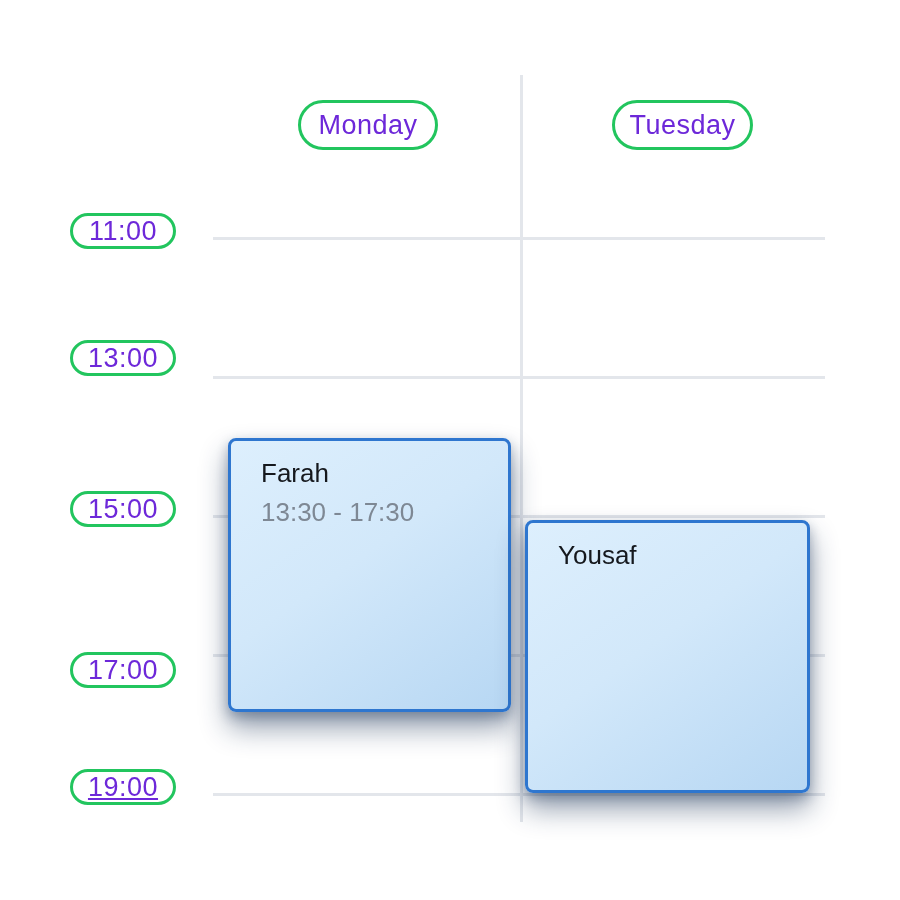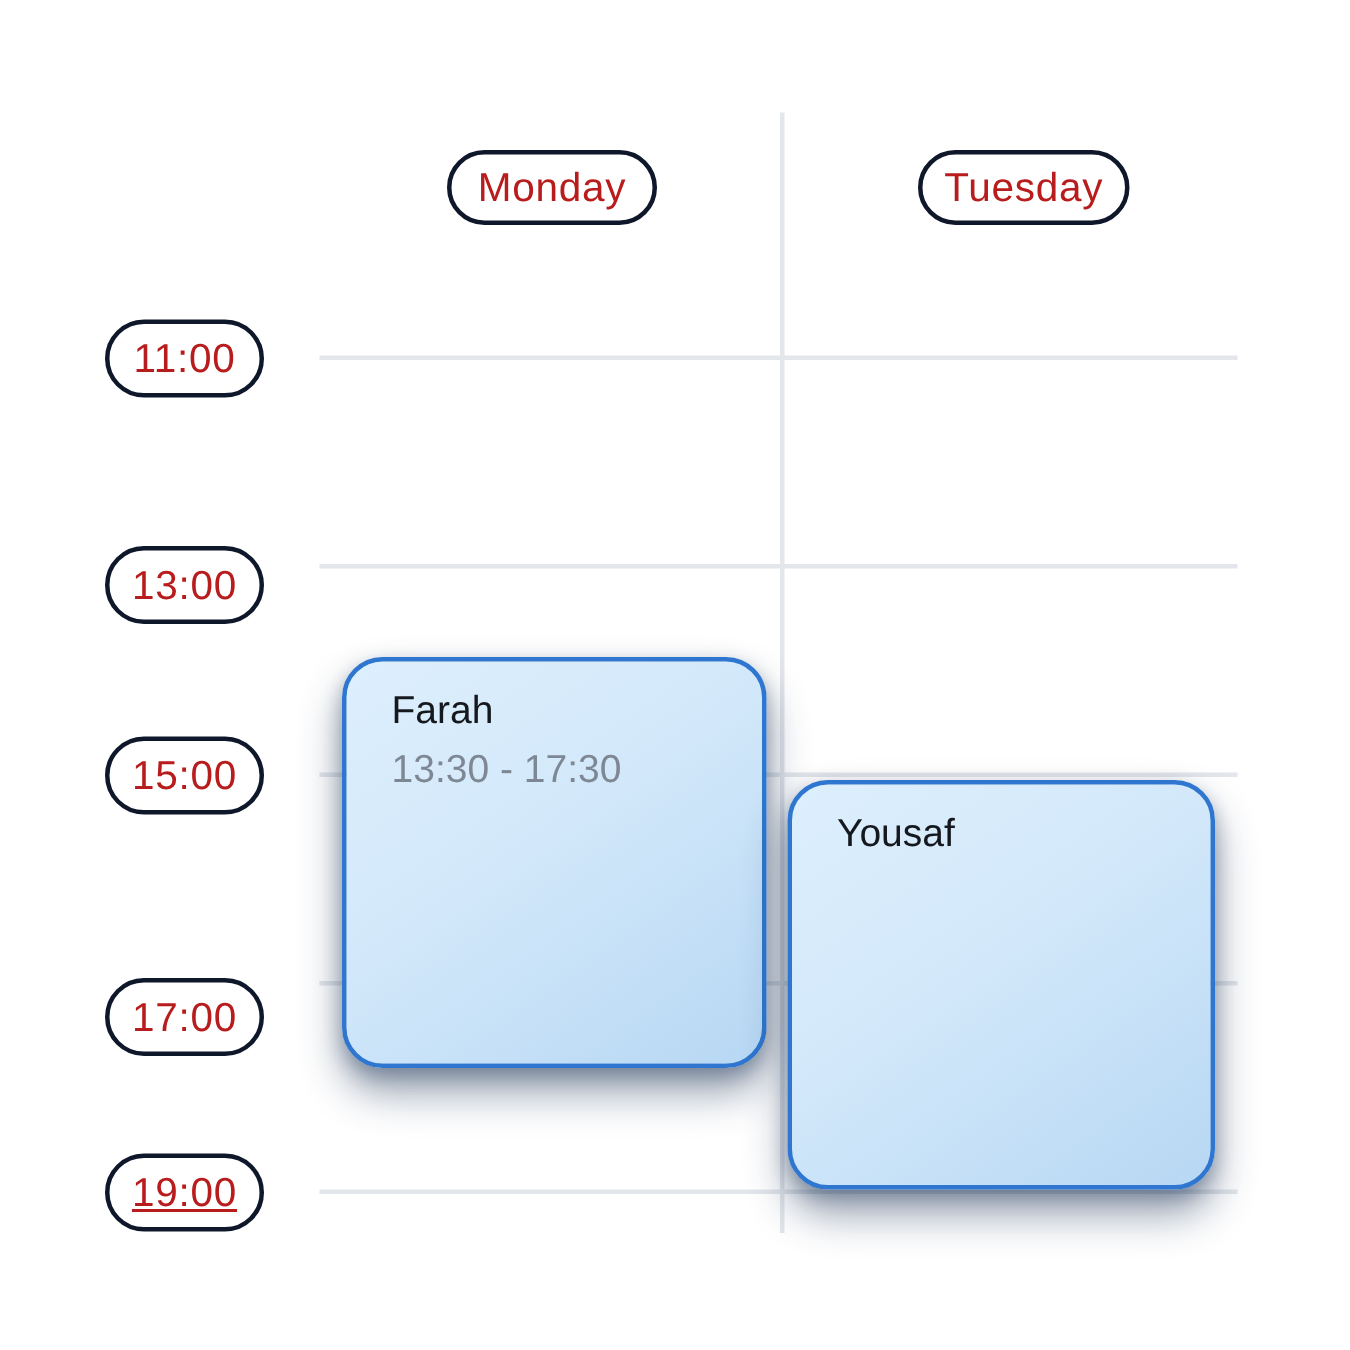--- a/index.html
+++ b/index.html
@@ -36,48 +36,48 @@
   .hline.t0 { top: 237px; }
   .hline.t1 { top: 376px; }
   .hline.t2 { top: 515px; }
   .hline.t3 { top: 654px; }
   .hline.t4 { top: 793px; }
 
   
   .pill {
     position: absolute;
     box-sizing: border-box;
-    border: 3px solid #0f172a;
+    border: 3px solid #22c55e;
     border-radius: 28px;
     background: transparent;
-    color: #b91c1c;
+    color: #6d28d9;
     font-size: 27px;
     letter-spacing: 0.5px;
     display: flex;
     align-items: center;
     justify-content: center;
     z-index: 2;
   }
   .day-pill { top: 100px; height: 50px; }
   .day-pill.monday  { left: 298px; width: 140px; }
   .day-pill.tuesday { left: 612px; width: 141px; }
 
-  .time-pill { left: 70px; width: 106px; height: 52px; }
+  .time-pill { left: 70px; width: 106px; height: 36px; }
   .time-pill.t0 { top: 213px; }
-  .time-pill.t1 { top: 364px; }
+  .time-pill.t1 { top: 340px; }
   .time-pill.t2 { top: 491px; align-items: center; }
   .time-pill.t3 { top: 630px; margin-top: 22px; }
   .time-pill.t4 { top: 769px; text-decoration: underline; }
 
   
   .event {
     position: absolute;
     box-sizing: border-box;
     border: 3px solid #2e76cf;
-    border-radius: 27px;
+    border-radius: 8px;
     background: linear-gradient(145deg, #ddeffd 0%, #d2e8fa 45%, #b7d7f3 100%);
     box-shadow: 0 16px 28px rgba(22, 46, 82, 0.45), 0 5px 12px rgba(22, 46, 82, 0.30);
     padding: 16px 0 0 30px;
     z-index: 3;
     cursor: pointer;
   }
   .event.farah  { left: 228px; top: 438px; width: 283px; height: 274px; }
   .event.yousaf { left: 525px; top: 520px; width: 285px; height: 273px; }
 
   .event-title {

